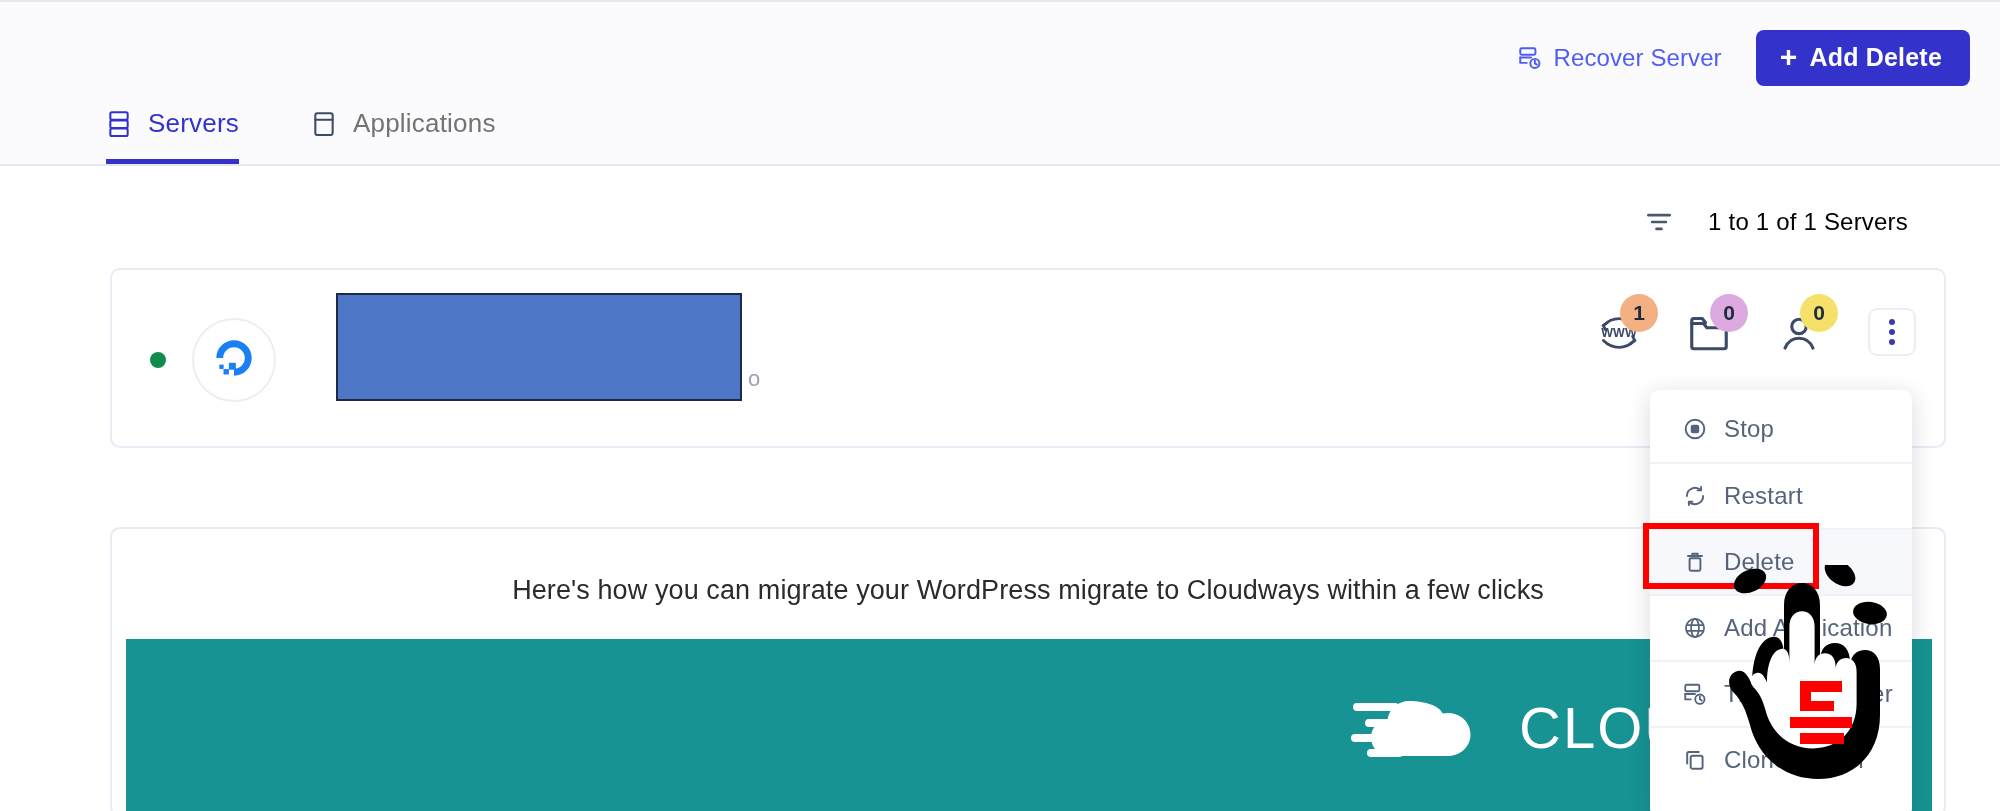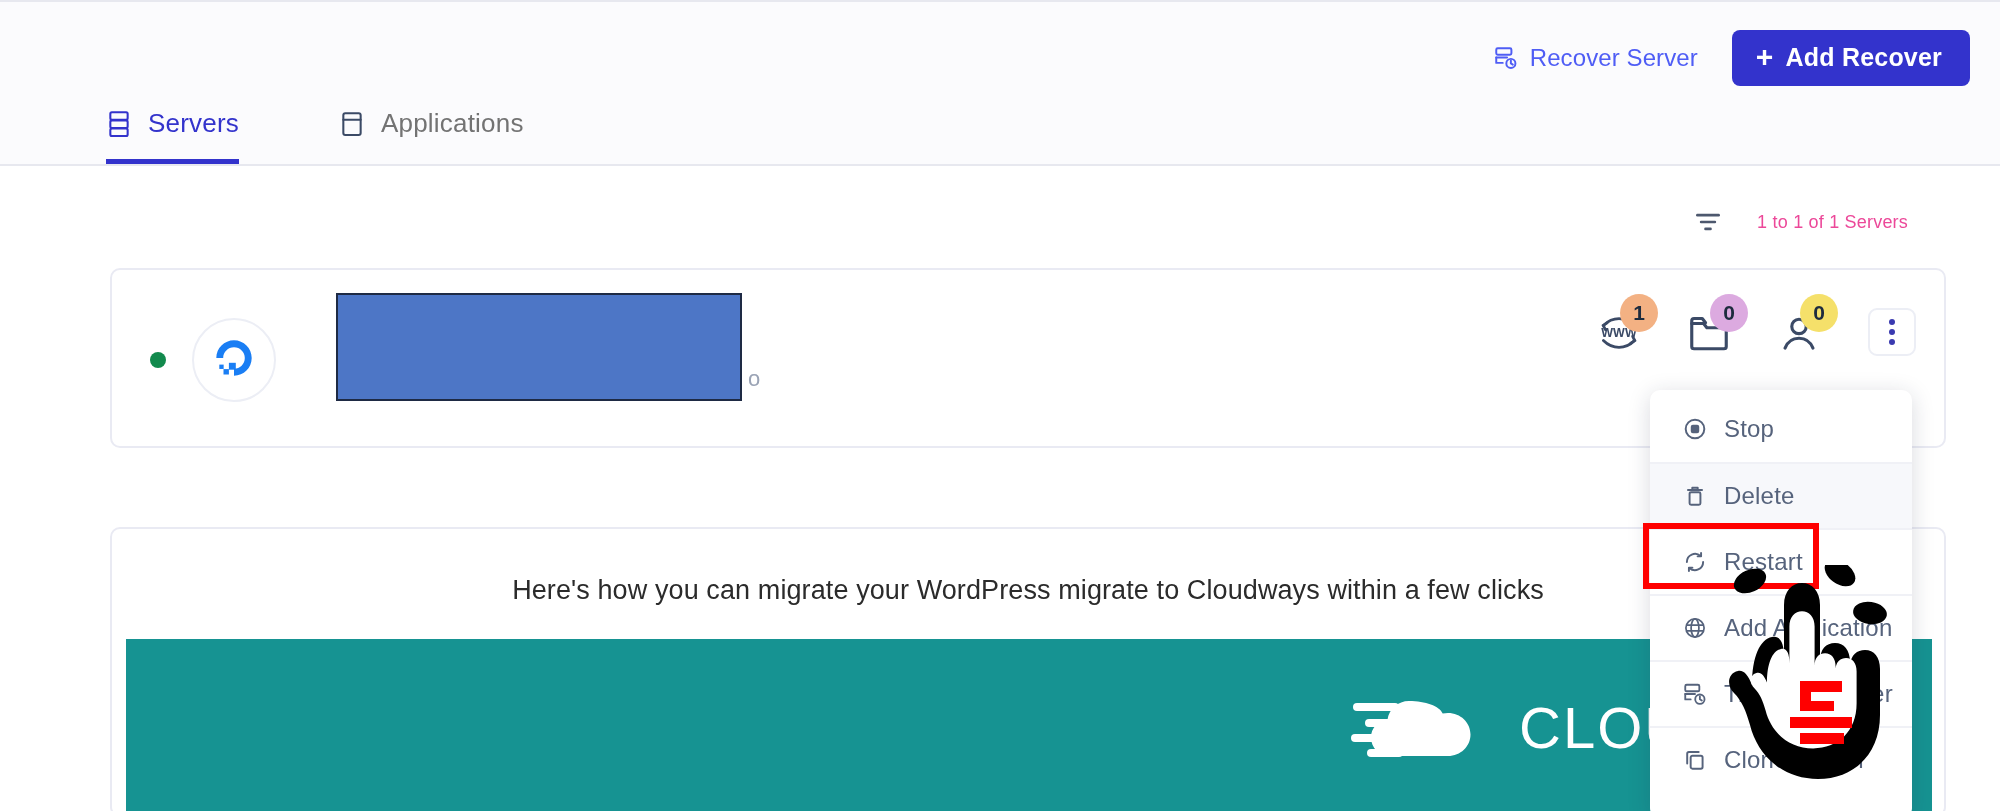--- a/index.html
+++ b/index.html
@@ -32,37 +32,37 @@
   .add-btn {
     display: flex; align-items: center; gap: 12px;
     background: #3333cc; color: #ffffff;
     font-size: 25px; font-weight: bold;
     padding: 13px 28px 14px 24px; border: none; border-radius: 8px;
     cursor: pointer; letter-spacing: .2px;
     font-family: "Liberation Sans", sans-serif;
   }
   .add-btn .plus { font-size: 30px; font-weight: bold; line-height: 1; margin-top:-2px; }
 
-  .tabs { position: absolute; left: 106px; bottom: 0; display: flex; gap: 100px; }
+  .tabs { position: absolute; left: 106px; bottom: 0; display: flex; gap: 72px; }
   .tab {
     display: flex; align-items: center; gap: 16px;
     padding-bottom: 20px; cursor: pointer;
     font-size: 26px; color: #737373; letter-spacing:.2px;
     border-bottom: 5px solid transparent;
   }
   .tab.active { color: #3333cc; border-bottom-color: #3333cc; }
   .tab .ic { width: 26px; height: 30px; display:block; }
 
   
   .count-row {
     position: absolute; right: 92px; top: 207px;
     display: flex; align-items: center; gap: 34px;
   }
   .filter-icon { width: 30px; height: 30px; display:block; cursor:pointer; }
-  .count-text { font-size: 18px; color: #ec4899; letter-spacing: .2px; }
+  .count-text { font-size: 24px; color: #000000; letter-spacing: .2px; }
 
   
   .server-card {
     position: absolute; left: 110px; top: 268px; width: 1836px; height: 180px;
     background: #ffffff; border: 2px solid #e9eaf3; border-radius: 10px;
   }
   .status-dot {
     position: absolute; left: 38px; top: 82px;
     width: 16px; height: 16px; border-radius: 50%; background: #128a4d;
   }
@@ -173,21 +173,21 @@
               <path d="M3 11.5v5h6"></path>
             <circle cx="16.5" cy="17" r="4.2"></circle>
             <path d="M16.5 14.4v2.6l1.8 1.1"></path>
           </svg>
         </span>
         <span>Recover Server</span>
       </button>
 
       <button class="add-btn">
         <span class="plus">+</span>
-        <span>Add Recover</span>
+        <span>Add Delete</span>
       </button>
     </div>
 
     <div class="tabs">
       <div class="tab active">
         <span class="ic">
           <svg viewBox="0 0 24 28" fill="none" stroke="#3333cc" stroke-width="1.9" stroke-linecap="round" stroke-linejoin="round">
             <rect x="4" y="3" width="16" height="7" rx="1.4"></rect>
             <rect x="4" y="10.5" width="16" height="7" rx="1.4"></rect>
             <rect x="4" y="18" width="16" height="7" rx="1.4"></rect>
@@ -304,41 +304,41 @@
     <div class="menu-item">
       <span class="ic">
         <svg viewBox="0 0 24 24" fill="none" stroke="#56637c" stroke-width="1.8">
           <circle cx="12" cy="12" r="8.6"></circle>
             <rect x="9" y="9" width="6" height="6" rx="1" fill="#56637c"></rect>
         </svg>
       </span>
       <span>Stop</span>
     </div>
 
-    <div class="menu-item hovered">
-      <span class="ic">
-        <svg viewBox="0 0 24 24" fill="none" stroke="#56637c" stroke-width="1.8" stroke-linecap="round" stroke-linejoin="round">
-          <path d="M5.5 6.5h13"></path>
-            <path d="M9.5 6.5V4.4h5v2.1"></path>
-          <rect x="7" y="8.6" width="10" height="11.4" rx="1.4"></rect>
-        </svg>
-      </span>
-      <span>Delete</span>
-    </div>
-
     <div class="menu-item">
       <span class="ic">
         <svg viewBox="0 0 24 24" fill="none" stroke="#56637c" stroke-width="1.8" stroke-linecap="round" stroke-linejoin="round">
           <path d="M19.5 12a7.5 7.5 0 0 1-12.6 5.5"></path>
           <path d="M4.5 12A7.5 7.5 0 0 1 17.1 6.5"></path>
           <path d="M17.6 3.6v3.2h-3.2"></path>
             <path d="M6.4 20.4v-3.2h3.2"></path>
         </svg>
       </span>
       <span>Restart</span>
+    </div>
+
+    <div class="menu-item hovered">
+      <span class="ic">
+        <svg viewBox="0 0 24 24" fill="none" stroke="#56637c" stroke-width="1.8" stroke-linecap="round" stroke-linejoin="round">
+          <path d="M5.5 6.5h13"></path>
+            <path d="M9.5 6.5V4.4h5v2.1"></path>
+          <rect x="7" y="8.6" width="10" height="11.4" rx="1.4"></rect>
+        </svg>
+      </span>
+      <span>Delete</span>
     </div>
 
     <div class="menu-item">
       <span class="ic">
         <svg viewBox="0 0 24 24" fill="none" stroke="#56637c" stroke-width="1.6">
           <circle cx="12" cy="12" r="8.4"></circle>
           <ellipse cx="12" cy="12" rx="3.6" ry="8.4"></ellipse>
           <path d="M3.9 9.3h16.2M3.9 14.7h16.2"></path>
         </svg>
       </span>

